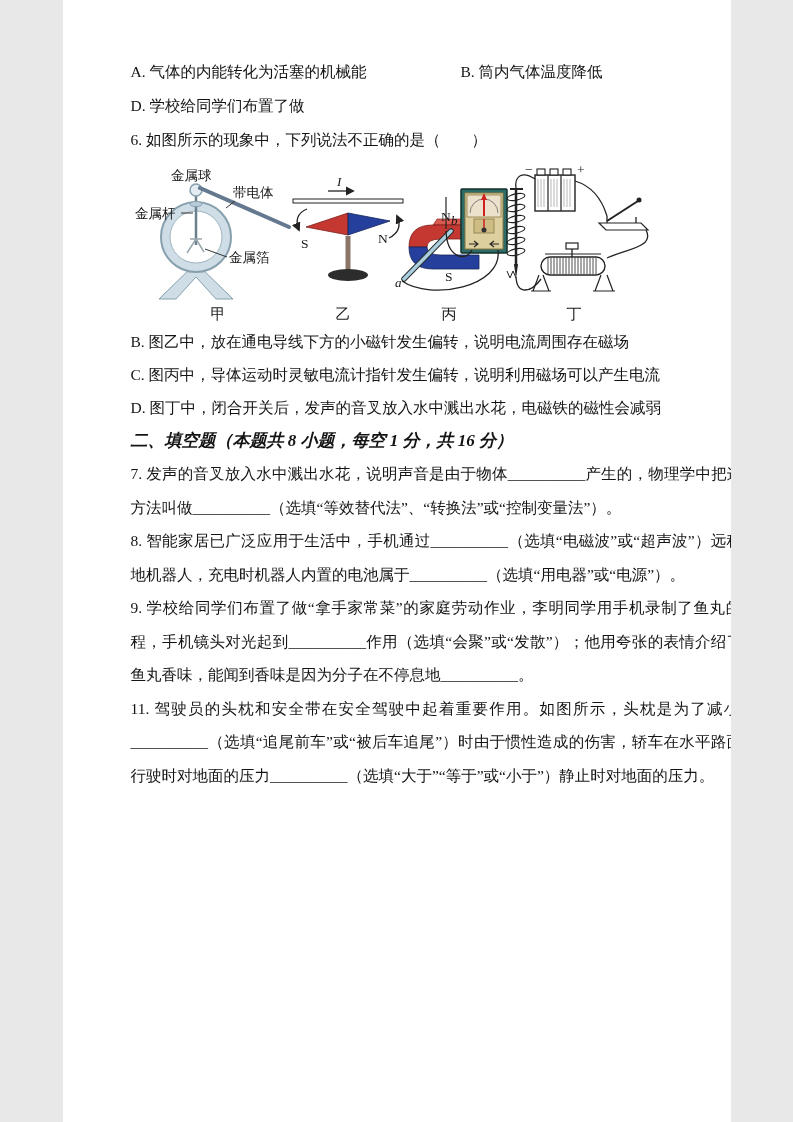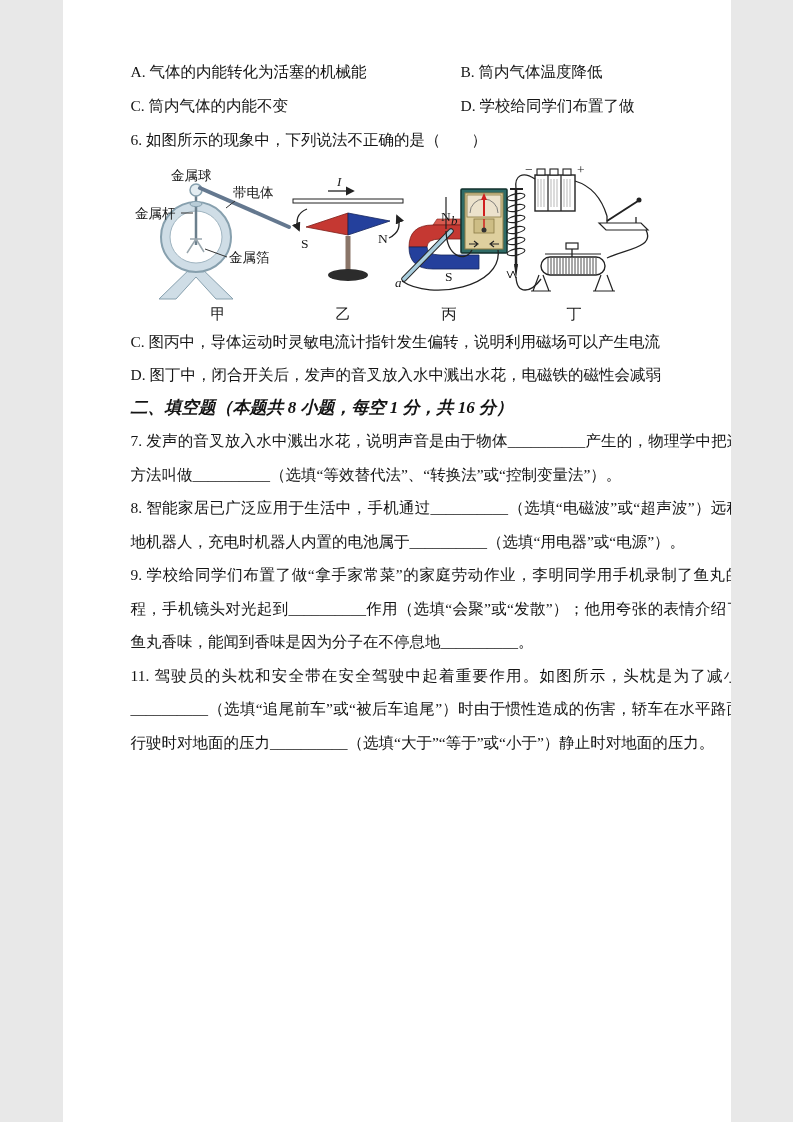--- a/index.html
+++ b/index.html
@@ -25,21 +25,20 @@
 
 <div class="page">
   <div class="content">
 
     <div>
       <div class="row">
         <span class="c1">A. 气体的内能转化为活塞的机械能</span>
         <span>B. 筒内气体温度降低</span>
       </div>
       <div class="row">
-        <span class="c1">C. 筒内气体的内能不变</span>
         <span>D. 学校给同学们布置了做</span>
       </div>
     </div>
 
     <p class="stem">6. 如图所示的现象中，下列说法不正确的是（　　）</p>
 
     <div class="figure-wrap">
       <svg width="660" height="166" viewBox="0 0 660 166">
         <defs>
           <marker id="arr" viewBox="0 0 10 10" refX="8" refY="5" markerWidth="7" markerHeight="7" orient="auto-start-reverse">
@@ -141,20 +140,21 @@
           <path d="M408,116 L402,132 M412,116 L418,132 M400,132 H420 M470,116 L464,132 M476,116 L482,132 M462,132 H484" stroke="#222" stroke-width="1.2" fill="none"></path>
           <path d="M404,20 C392,12 383,16 385,30" stroke="#222" stroke-width="1.3" fill="none"></path>
           <path d="M444,22 C464,28 472,44 476,57" stroke="#222" stroke-width="1.3" fill="none"></path>
           <path d="M515,71 C524,88 496,90 476,99" stroke="#222" stroke-width="1.3" fill="none"></path>
           <path d="M385,118 C386,136 400,134 410,120" stroke="#222" stroke-width="1.3" fill="none"></path>
           <text x="443" y="160" class="cap" text-anchor="middle">丁</text>
         </g>
       </svg>
     </div>
 
+    <p class="q6o">B. 图乙中，放在通电导线下方的小磁针发生偏转，说明电流周围存在磁场</p>
     <p class="q6o">C. 图丙中，导体运动时灵敏电流计指针发生偏转，说明利用磁场可以产生电流</p>
     <p class="q6o">D. 图丁中，闭合开关后，发声的音叉放入水中溅出水花，电磁铁的磁性会减弱</p>
 
     <h2 class="sec">二、填空题（本题共 8 小题，每空 1 分，共 16 分）</h2>
 
     <p class="fill">7. 发声的音叉放入水中溅出水花，说明声音是由于物体__________产生的，物理学中把这种研究方法叫做__________（选填“等效替代法”、“转换法”或“控制变量法”）。</p>
     <p class="fill">8. 智能家居已广泛应用于生活中，手机通过__________（选填“电磁波”或“超声波”）远程控制扫地机器人，充电时机器人内置的电池属于__________（选填“用电器”或“电源”）。</p>
     <p class="fill">9. 学校给同学们布置了做“拿手家常菜”的家庭劳动作业，李明同学用手机录制了鱼丸的制作过程，手机镜头对光起到__________作用（选填“会聚”或“发散”）；他用夸张的表情介绍了闻到的鱼丸香味，能闻到香味是因为分子在不停息地__________。</p>
     <p class="fill">11. 驾驶员的头枕和安全带在安全驾驶中起着重要作用。如图所示，头枕是为了减小汽车在__________（选填“追尾前车”或“被后车追尾”）时由于惯性造成的伤害，轿车在水平路面上高速行驶时对地面的压力__________（选填“大于”“等于”或“小于”）静止时对地面的压力。</p>
 

